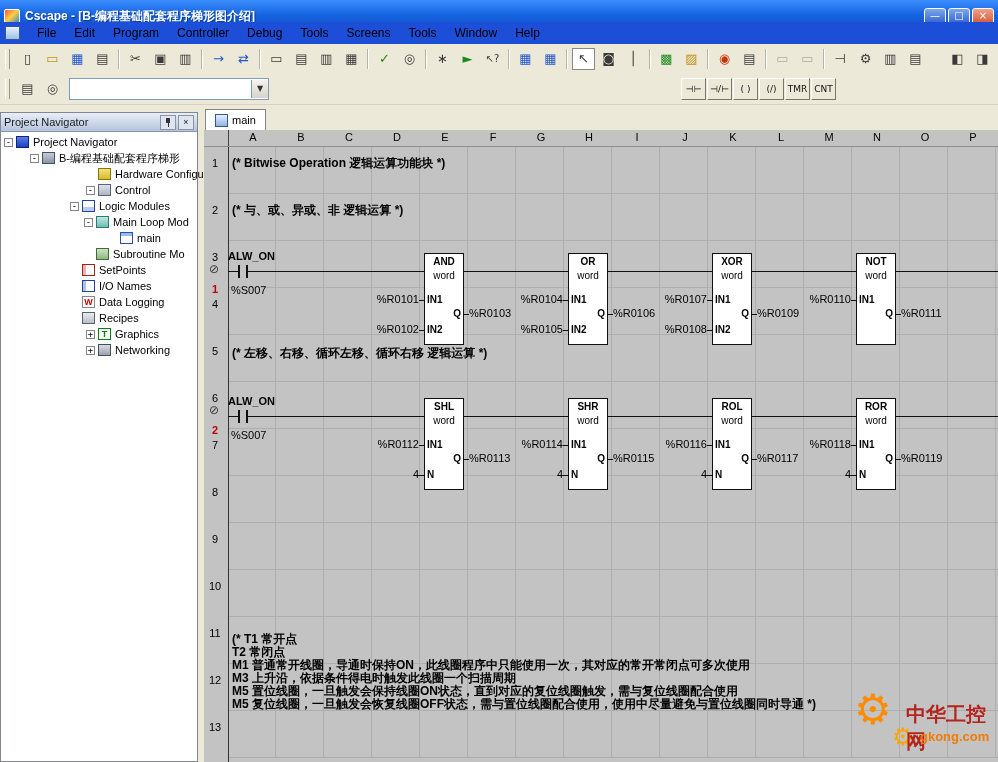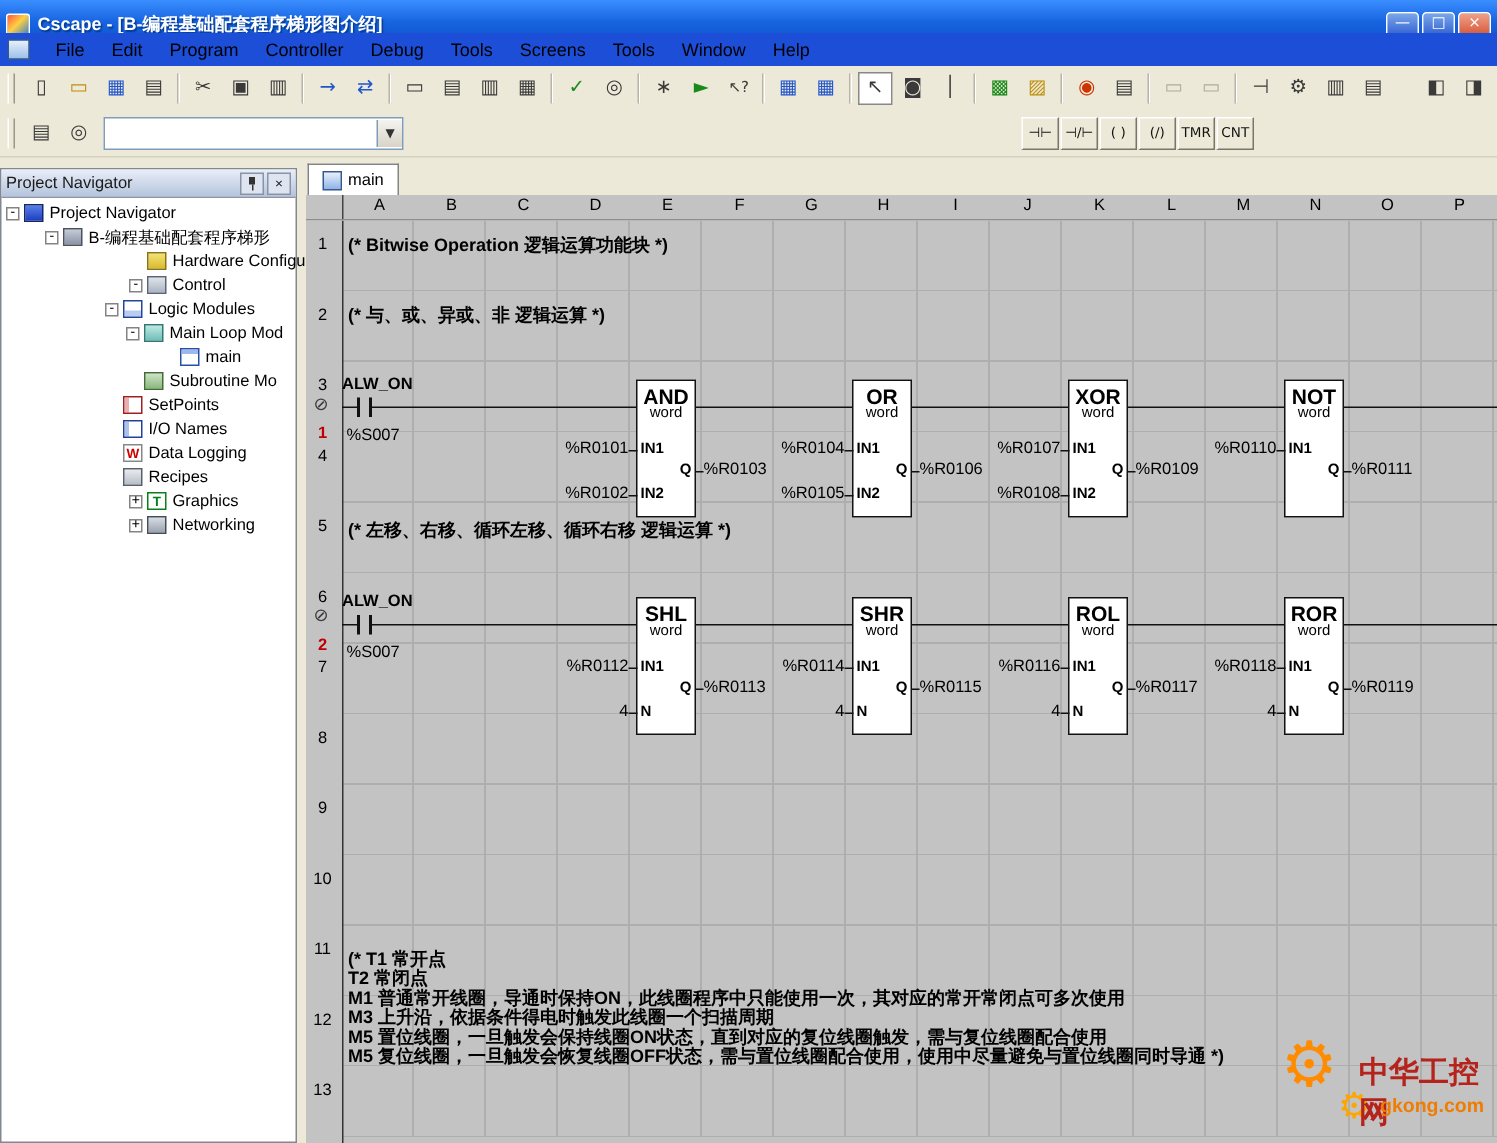--- a/index.html
+++ b/index.html
@@ -101,21 +101,21 @@
                      repeating-linear-gradient(to bottom,transparent 0 46px,#aeaeae 46px 47px);}
   .rail{position:absolute;left:24px;top:0;width:1px;height:616px;background:#333;z-index:2;}
   .rownum{position:absolute;left:0;width:22px;text-align:center;font-size:11px;color:#000;}
   .rbadge{position:absolute;width:18px;text-align:center;color:#c00000;font-weight:bold;font-size:11px;z-index:2;}
   .rind{position:absolute;font-size:12px;line-height:12px;color:#3c3c3c;font-family:"DejaVu Sans",sans-serif;z-index:2;}
   .wire{position:absolute;height:1px;background:#111;z-index:2;}
   .cbar{position:absolute;width:2px;height:13px;background:#111;z-index:3;}
   .clabel{position:absolute;font-size:11px;font-weight:bold;color:#000;z-index:3;}
   .caddr{position:absolute;font-size:11px;color:#000;z-index:3;}
   .blk{position:absolute;width:38px;height:90px;background:#fff;border:1px solid #111;z-index:3;}
-  .bt{position:absolute;top:2px;left:0;right:0;text-align:center;font-weight:bold;font-size:14px;}
+  .bt{position:absolute;top:2px;left:0;right:0;text-align:center;font-weight:bold;font-size:10px;}
   .bs{position:absolute;top:16px;left:0;right:0;text-align:center;font-size:10px;}
   .pin{position:absolute;font-size:10px;font-weight:bold;}
   .p1{top:40px;left:2px;} .p2{top:70px;left:2px;} .pq{top:54px;right:2px;}
   .val{position:absolute;font-size:11px;white-space:nowrap;color:#000;}
   .v1{top:39px;left:-64px;width:58px;text-align:right;}
   .v2{top:69px;left:-64px;width:58px;text-align:right;}
   .vq{top:53px;left:44px;}
   .v1::after,.v2::after{content:"";position:absolute;right:-6px;top:7px;width:6px;height:1px;background:#111;}
   .vq::before{content:"";position:absolute;left:-5px;top:7px;width:5px;height:1px;background:#111;}
   .lcomment{position:absolute;font-weight:bold;font-size:12px;white-space:nowrap;color:#000;z-index:2;}

